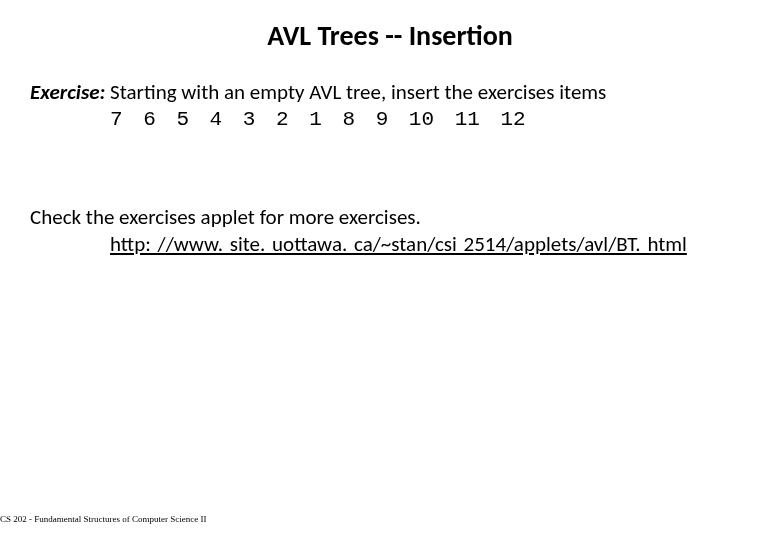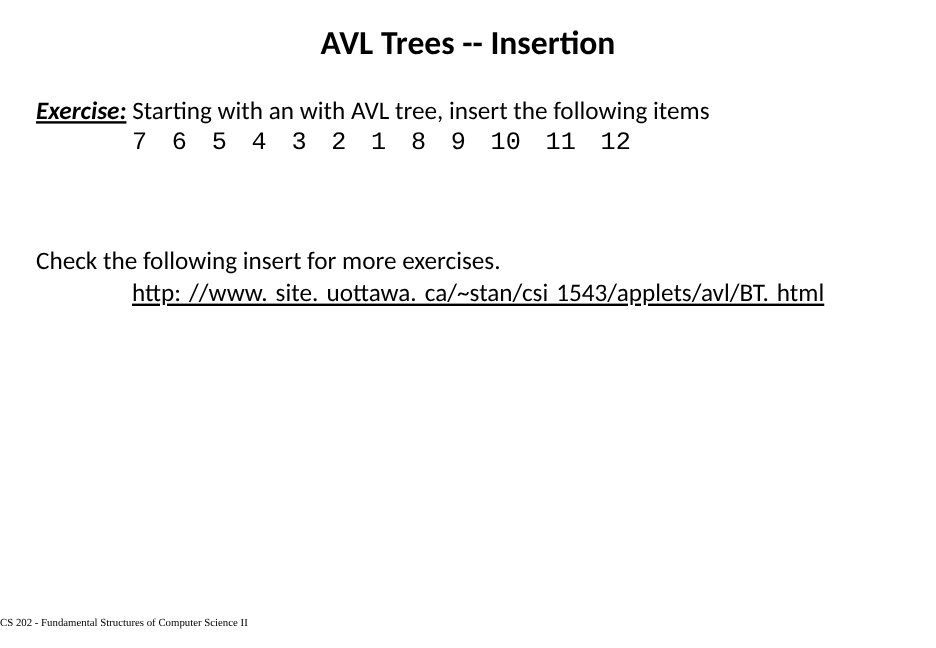--- a/index.html
+++ b/index.html
@@ -26,21 +26,20 @@
     font-size: 28px;
     margin: 0 0 26px 0;
   }
   .body {
     font-size: 21px;
     line-height: 1.3;
   }
   .exercise-label {
     font-style: italic;
     font-weight: 700;
-    text-decoration: underline;
   }
   .indent1 {
     padding-left: 80px;
     word-spacing: 8px;
     font-family: Liberation Mono, monospace;
   }
   .gap {
     height: 70px;
   }
   .link-line {
@@ -73,29 +72,29 @@
 </style>
 </head>
 <body>
 
 <div class="slide">
 
   <h1 class="title">AVL Trees -- Insertion</h1>
 
   <div class="body">
     <div>
-      <span class="exercise-label">Exercise:</span><span> Starting with an with AVL tree, insert the following items</span>
+      <span class="exercise-label">Exercise:</span><span> Starting with an empty AVL tree, insert the exercises items</span>
     </div>
     <div class="indent1">7   6   5   4   3   2   1   8   9   10   11   12</div>
 
     <div class="gap"></div>
 
-    <div>Check the following insert for more exercises.</div>
+    <div>Check the exercises applet for more exercises.</div>
     <div class="link-line">
-      <a class="link" href="#">http: //www. site. uottawa. ca/~stan/csi 1543/applets/avl/BT. html</a>
+      <a class="link" href="#">http: //www. site. uottawa. ca/~stan/csi 2514/applets/avl/BT. html</a>
     </div>
   </div>
 
   <div class="footer">
     <div class="footer-center">CS 202 - Fundamental Structures of Computer Science II</div>
     <div class="footer-right">17</div>
   </div>
 
 </div>
 

